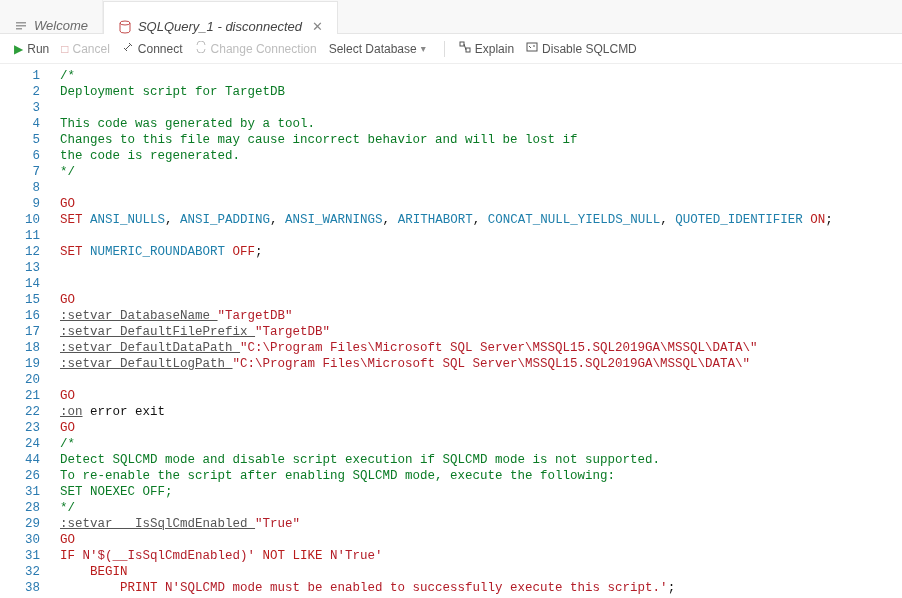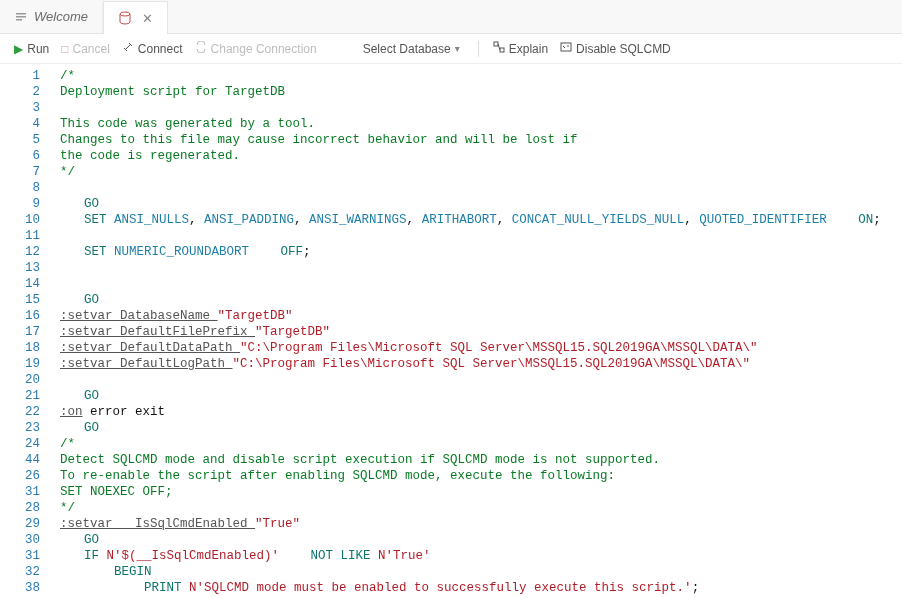--- a/index.html
+++ b/index.html
@@ -14,23 +14,23 @@
   }
   .tabs {
     display: flex;
     border-bottom: 1px solid #e5e5e5;
     height: 34px;
     align-items: stretch;
     background: #f8f8f8;
   }
   .tab {
     display: flex;
-    align-items: center;
+    align-items: flex-end;
     gap: 6px;
-    padding: 12px 14px;
+    padding: 0 14px;
     color: #6a6a6a;
     font-style: italic;
     cursor: pointer;
     border-right: 1px solid #eee;
   }
   .tab.active {
     background: #fff;
     color: #444;
     font-style: italic;
     border-top: 1px solid #e5e5e5;
@@ -47,21 +47,21 @@
     gap: 12px;
     height: 30px;
     padding: 0 14px;
     border-bottom: 1px solid #eee;
     color: #555;
     font-size: 12px;
   }
   .toolbar .item { display:flex; align-items:center; gap:4px; cursor:pointer; }
   .toolbar .item.disabled { color: #bdbdbd; cursor: default; }
   .toolbar .sep { width:1px; height:16px; background:#ddd; margin:0 2px; }
-  .toolbar .select-wrap { display:flex; align-items:center; gap:4px; color:#555; padding-right:4px;margin-left:34px;}
+  .toolbar .select-wrap { display:flex; align-items:center; gap:4px; color:#555; padding-right:4px;}
   .toolbar .chev { color:#888; font-size:10px; }
   .editor {
     display:flex;
     height: calc(598px - 34px - 30px);
     overflow:hidden;
     font-family: Consolas, "Courier New", monospace;
     font-size: 12.5px;
     line-height: 16px;
   }
   .gutter {
@@ -72,21 +72,21 @@
     user-select:none;
   }
   .gutter .ln { height:16px; }
   .code {
     padding: 4px 0 4px 10px;
     white-space: pre;
     color: #111;
   }
   .code .l { height:16px; }
   .c-comment { color: #0a7b25; }
-  .c-kw { color: #0f766e; margin-left: 24px; }
+  .c-kw { color: #b91c1c; }
   .c-ident { color: #1e7fab; text-align: right; }
   .c-str { color: #b31d28; }
   .c-plain { color: #111; }
   .c-sqlcmd { color: #555; text-decoration: underline; }
   .run-icon { color:#2e9e3a; }
   .cancel-icon { color:#d9a0a0; }
   .connect-icon { color:#555; }
   .explain-icon, .sqlcmd-icon { color:#555; }
   .db-icon { color:#c34b4b; }
   .welcome-icon { color:#9a9a9a; }
@@ -106,20 +106,21 @@
     </span>
     <span>Welcome</span>
   </div>
   <div class="tab active">
     <span class="icon db-icon">
       <svg width="14" height="14" viewBox="0 0 14 14">
           <ellipse cx="7" cy="3" rx="5" ry="2" fill="none" stroke="currentColor"></ellipse>
           <path d="M2 3 V11 A5 2 0 0 0 12 11 V3" fill="none" stroke="currentColor"></path>
         </svg>
     </span>
+    <span>SQLQuery_1 - disconnected</span>
     <span class="close">✕</span>
   </div>
 </div>
 
 <div class="toolbar">
   <div class="item">
     <span class="run-icon">▶</span>
     <span>Run</span>
   </div>
   <div class="item disabled">

